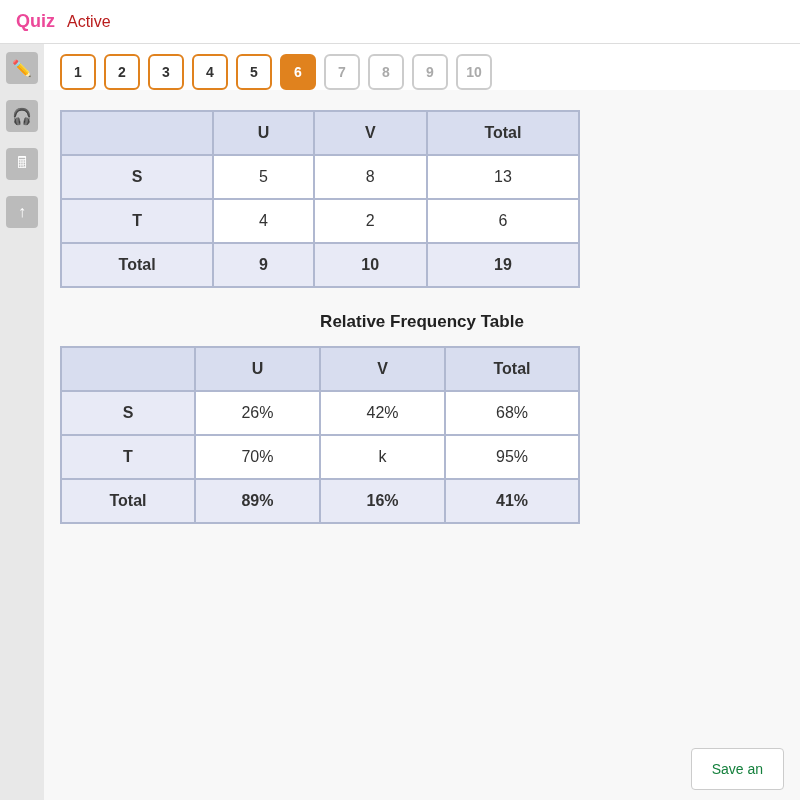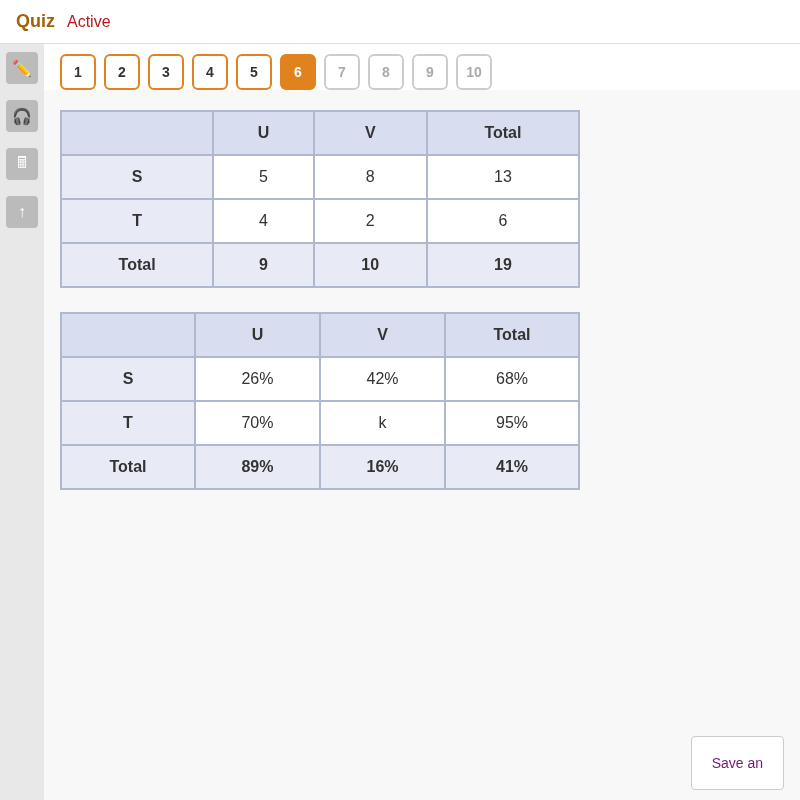--- a/index.html
+++ b/index.html
@@ -15,21 +15,21 @@
     
     .header {
       display: flex;
       align-items: center;
       background: #fff;
       padding: 8px 16px;
       border-bottom: 1px solid #ddd;
       height: 44px;
     }
     .header-quiz {
-      color: #a16207;
+      color: #ec4899;
       font-weight: bold;
       font-size: 18px;
       margin-right: 12px;
     }
     .header-active {
       color: #b91c1c;
       font-size: 16px;
       font-weight: 400;
     }
 
@@ -177,23 +177,23 @@
 
     
     .save-area {
       position: absolute;
       bottom: 10px;
       right: 16px;
     }
     .save-btn {
       background: #fff;
       border: 1px solid #ccc;
-      padding: 18px 20px;
+      padding: 12px 20px;
       font-size: 14px;
-      color: #701a75;
+      color: #15803d;
       cursor: pointer;
       border-radius: 4px;
     }
   </style>
 </head>
 <body>
 
 <div class="header">
   <span class="header-quiz">Quiz</span>
   <span class="header-active">Active</span>
@@ -263,20 +263,21 @@
           <td>Total</td>
           <td>9</td>
           <td>10</td>
           <td>19</td>
         </tr>
       </tbody>
     </table>
   </div>
 
   <div>
+    <div class="section-title">Relative Frequency Table</div>
 
     <div class="table-container">
       <table>
         <thead>
           <tr>
             <th></th>
             <th>U</th>
             <th>V</th>
             <th>Total</th>
           </tr>

